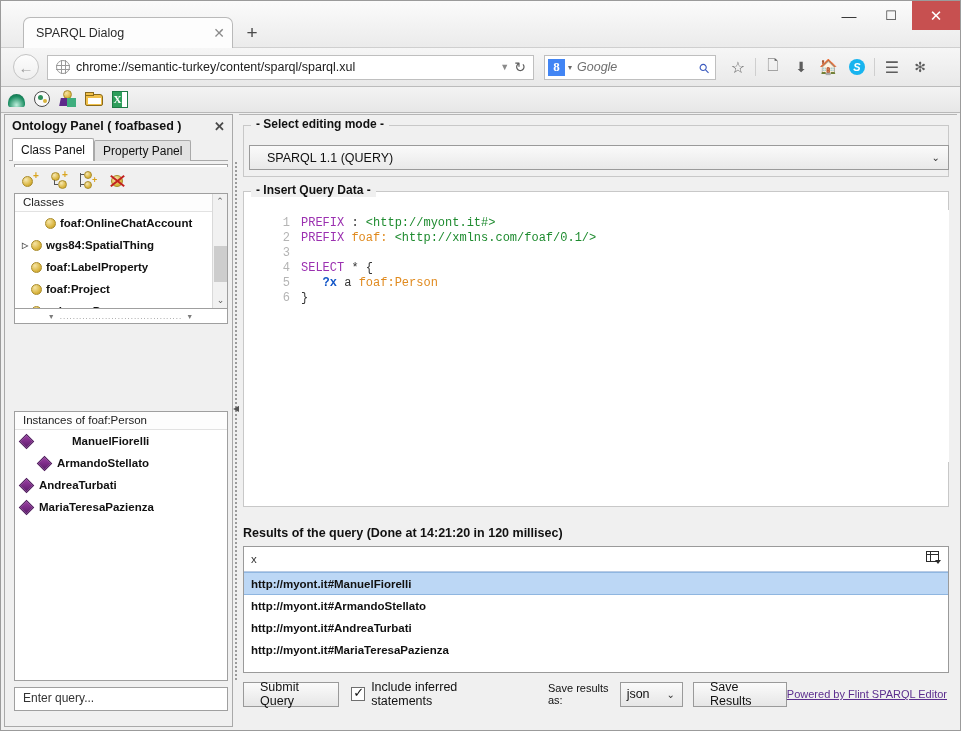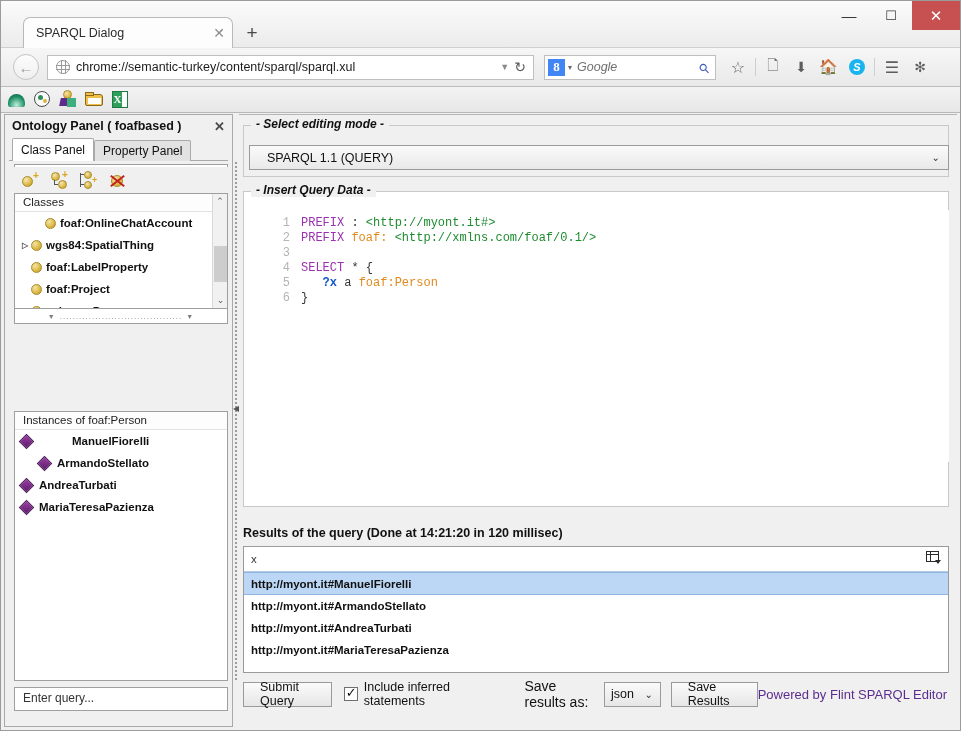--- a/index.html
+++ b/index.html
@@ -213,21 +213,20 @@
     background: #f0f0f0;
     border-top: 1px solid #b5b5b5;
   }
   .fieldset {
     position: absolute; border: 1px solid #c8c8c8;
   }
   .legend {
     position: absolute; top: -9px; left: 7px; padding: 0 5px;
     background: #f0f0f0; font-size: 12px; font-weight: bold; color: #111;
     white-space: nowrap;
-    font-style: italic;
   }
   .modeselect {
     position: absolute; left: 5px; top: 19px; width: 700px; height: 25px;
     background: linear-gradient(#fafafa,#e9e9e9); border: 1px solid #9a9a9a;
     display: flex; align-items: center; font-size: 12.5px; color: #111; padding-left: 17px;
   }
   .modeselect .caret { position: absolute; right: 8px; font-size: 10px; color: #333; }
 
   .editor {
     position: absolute; left: 5px; top: 18px; width: 700px; height: 252px;
@@ -278,31 +277,31 @@
     display: flex; align-items: center;
   }
   .cbwrap { display: flex; align-items: center; margin-left: 12px; font-size: 12.5px; color: #111; }
   .chk {
     width: 14px; height: 14px; background: #fff; border: 1px solid #6f6f6f;
     margin-right: 6px; position: relative; flex: none;
   }
   .chk:after {
     content: "\2713"; position: absolute; left: 1px; top: -3px; font-size: 13px; color: #111;
   }
-  .saveas-label { margin-left: 58px; font-size: 14px; color: #111; }
+  .saveas-label { margin-left: 58px; font-size: 11px; color: #111; }
   .fmtselect {
     margin-left: 8px; width: 76px; height: 25px;
     background: linear-gradient(#fafafa,#e6e6e6); border: 1px solid #9a9a9a;
     display: flex; align-items: center; padding-left: 6px; font-size: 12.5px; color: #111;
     position: relative;
   }
   .fmtselect .caret { position: absolute; right: 7px; font-size: 10px; color: #333; }
   .flintlink {
-    margin-left: auto; font-size: 13px; color: #5b2d8e;
-    white-space: nowrap; padding-right: 2px;
+    margin-left: auto; font-size: 11px; color: #5b2d8e;
+    text-decoration: underline; white-space: nowrap; padding-right: 2px;
   }
 </style>
 </head>
 <body>
 
 <div id="browser">
 
   <div id="titlebar">
     <div class="tab">
       <div class="tab-label">SPARQL Dialog</div>

